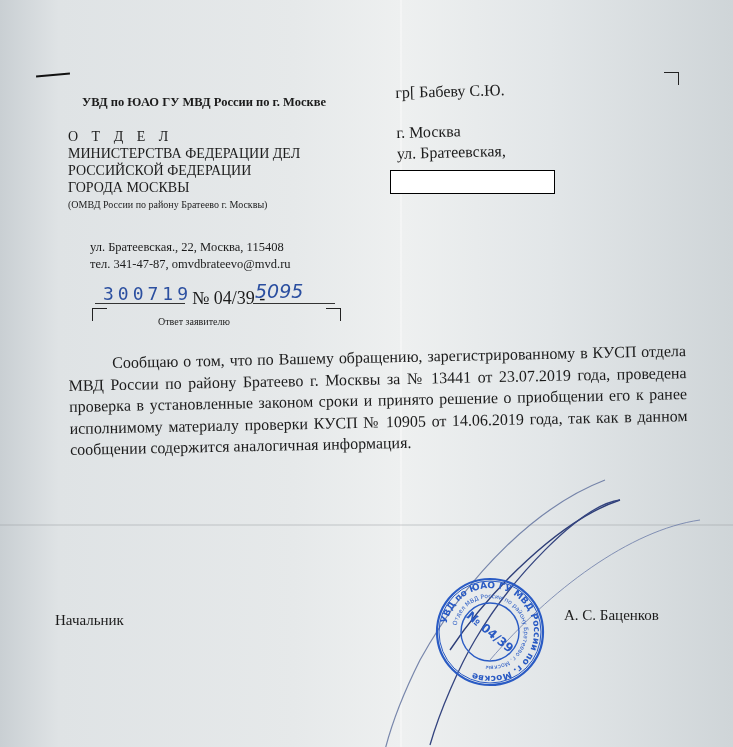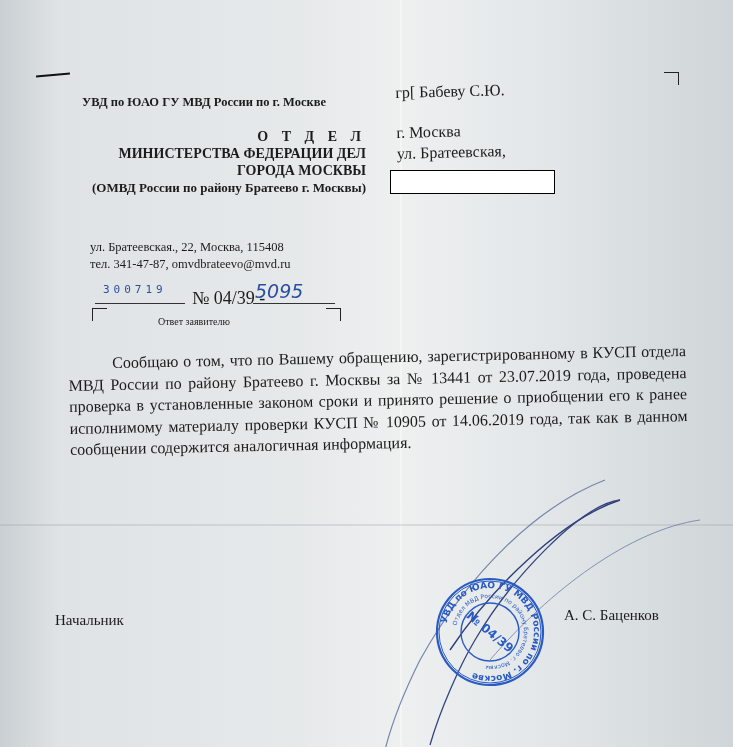--- a/index.html
+++ b/index.html
@@ -7,26 +7,26 @@
       width: 733px; height: 747px; overflow: hidden; position: relative;
       background: linear-gradient(90deg, #c9cfd3 0%, #dfe3e5 8%, #e6e9ea 40%, #eef0f0 55%, #e2e6e8 75%, #cfd5d8 100%);
       font-family: "Liberation Serif", serif;
       color: #1c1c1c;
     }
     .crease-v { position: absolute; left: 400px; top: 0; width: 2px; height: 747px; background: rgba(255,255,255,0.35); }
     .crease-h { position: absolute; left: 0; top: 524px; width: 733px; height: 2px; background: rgba(150,155,160,0.25); }
     .abs { position: absolute; }
     .dash { position: absolute; left: 36px; top: 74px; width: 34px; height: 2px; background: #111; transform: rotate(-5deg); }
     .header-small { left: 82px; top: 95px; font-size: 12.5px; font-weight: bold; }
-    .header-block { left: 61px; top: 128px; width: 305px; text-align: right; font-weight: bold; font-size: 14px; line-height: 17px; }
+    .header-block { left: 68px; top: 128px; width: 305px; text-align: left; font-weight: normal; font-size: 14px; line-height: 17px; }
     .header-block .spaced { letter-spacing: 5px; }
-    .header-block .short { font-size: 13px; }
+    .header-block .short { font-size: 10px; }
     .address { left: 90px; top: 239px; width: 270px; font-size: 12.5px; line-height: 17px; }
     .regline { left: 95px; top: 283px; width: 240px; height: 22px; }
-    .regdate { position: absolute; left: 8px; top: 0; font-family: "DejaVu Sans Mono", monospace; color: #2b4fa0; font-size: 11px; letter-spacing: 4px; }
+    .regdate { position: absolute; left: 8px; top: 0; font-family: "DejaVu Sans Mono", monospace; color: #2b4fa0; font-size: 18px; letter-spacing: 4px; }
     .regdate-line { position: absolute; left: 0; top: 20px; width: 90px; height: 1px; background: #333; }
     .regno { position: absolute; left: 97px; top: 5px; font-size: 18px; }
     .regnum { position: absolute; left: 160px; top: -3px; font-family: "DejaVu Sans", sans-serif; font-style: italic; color: #2b4fa0; font-size: 19px; text-align: center; }
     .regnum-line { position: absolute; left: 158px; top: 20px; width: 82px; height: 1px; background: #333; }
     .corner-l { position: absolute; left: 92px; top: 308px; width: 14px; height: 12px; border-left: 1.5px solid #222; border-top: 1.5px solid #222; }
     .corner-r { position: absolute; left: 326px; top: 308px; width: 14px; height: 12px; border-right: 1.5px solid #222; border-top: 1.5px solid #222; }
     .corner-tr { position: absolute; left: 664px; top: 72px; width: 14px; height: 12px; border-right: 1.5px solid #222; border-top: 1.5px solid #222; }
     .answer { left: 158px; top: 316px; font-size: 10px; }
     .recipient { left: 395px; top: 82px; font-size: 16px; line-height: 21px; transform: rotate(-1.5deg); transform-origin: left top; }
     .recipient .gap { height: 19px; }
@@ -43,20 +43,21 @@
 
 <div class="crease-v"></div>
 <div class="crease-h"></div>
 <div class="dash"></div>
 
 <div class="abs header-small">УВД по ЮАО ГУ МВД России по г. Москве</div>
 
 <div class="abs header-block">
   <div class="spaced">О Т Д Е Л</div>
   <div>МИНИСТЕРСТВА ФЕДЕРАЦИИ ДЕЛ</div>
+  <div>РОССИЙСКОЙ ФЕДЕРАЦИИ</div>
   <div>ГОРОДА МОСКВЫ</div>
   <div class="short">(ОМВД России по району Братеево г. Москвы)</div>
 </div>
 
 <div class="abs address">
   <div>ул. Братеевская., 22, Москва, 115408</div>
   <div>тел. 341-47-87, omvdbrateevo@mvd.ru</div>
 </div>
 
 <div class="abs regline">

